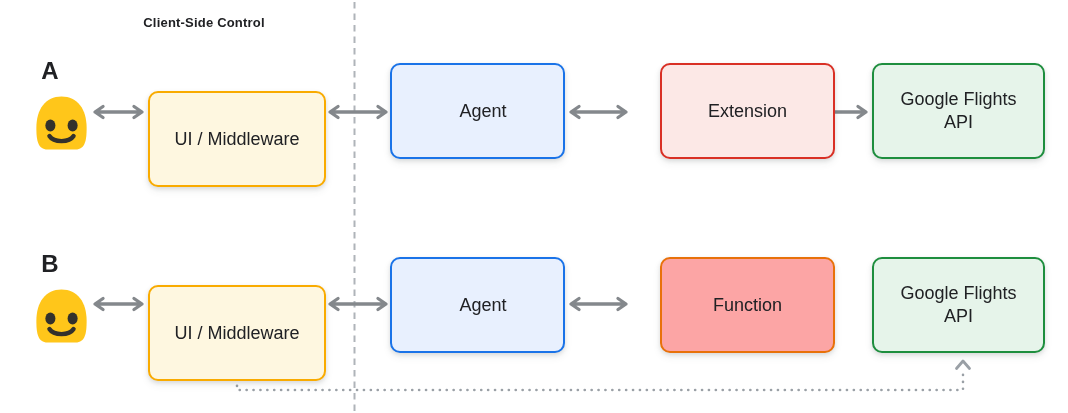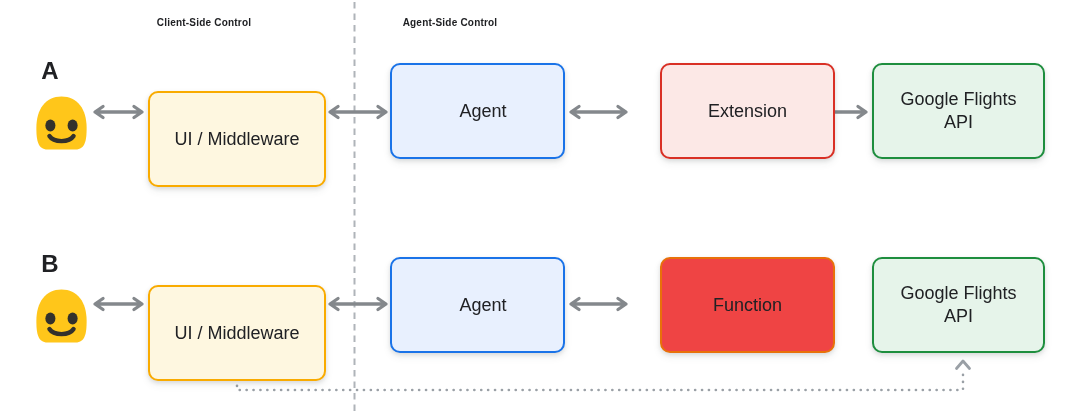--- a/index.html
+++ b/index.html
@@ -3,21 +3,21 @@
 <meta charset="utf-8">
 <style>
   html,body{margin:0;padding:0;background:#fff;}
   .canvas{
     position:relative;width:1068px;height:413px;background:#fff;overflow:hidden;
     font-family:"Liberation Sans",sans-serif;color:var(--pal-text,#202124);
   }
   .overlay{position:absolute;left:0;top:0;width:1068px;height:413px;}
   .zone-label{
     position:absolute;top:14px;height:18px;line-height:18px;text-align:center;
-    font-size:10px;font-weight:600;letter-spacing:.2px;color:var(--pal-text,#202124);
+    font-size:13px;font-weight:600;letter-spacing:.2px;color:var(--pal-text,#202124);
   }
   .zone-label.client{left:140px;width:128px;}
   .zone-label.agent{left:386px;width:128px;}
   .user-letter{
     position:absolute;width:40px;text-align:center;font-size:24px;font-weight:600;
     color:var(--pal-text,#202124);line-height:28px;
   }
   .user-letter.a{left:30px;top:57px;}
   .user-letter.b{left:30px;top:250px;}
   .emoji{position:absolute;width:63px;height:58px;}
@@ -64,21 +64,20 @@
     <path class="solid-arrow" d="M103 298.5 L95 304 L103 309.5 M97 304 L140 304 M134 298.5 L142 304 L134 309.5"></path>
     <path class="solid-arrow" d="M338 298.5 L330 304 L338 309.5 M332 304 L384 304 M378 298.5 L386 304 L378 309.5"></path>
     <path class="solid-arrow" d="M579 298.5 L571 304 L579 309.5 M573 304 L624 304 M618 298.5 L626 304 L618 309.5"></path>
 
     <path class="dotted-path" d="M237 372 L237 390 L963 390 L963 372"></path>
     <path class="dotted-chevron" d="M230.5 368.5 L237 361 L243.5 368.5"></path>
     <path class="dotted-chevron" d="M956.5 368.5 L963 361 L969.5 368.5"></path>
   </svg>
 
   <div class="zone-label client">Client-Side Control</div>
-  <div class="zone-label agent">Agent-Side Control</div>
 
   <div class="user-letter a">A</div>
   <svg class="emoji a" viewBox="0 0 64 60">
     <path class="emoji-body" d="M32 2.5 C15.5 2.5 6 15.5 6 35 C6 48 7.5 57.5 17.5 57.5 L46.5 57.5 C56.5 57.5 58 48 58 35 C58 15.5 48.5 2.5 32 2.5 Z"></path>
     <ellipse class="emoji-eye" cx="20.5" cy="32.5" rx="5.2" ry="6.2"></ellipse>
     <ellipse class="emoji-eye" cx="43.5" cy="32.5" rx="5.2" ry="6.2"></ellipse>
     <path class="emoji-mouth" d="M19.5 43.5 C24 50.5 40 50.5 44.5 43.5"></path>
   </svg>
 
   <div class="box row-a col-1" style="border-color: rgb(249, 171, 0); background-color: rgb(254, 247, 224);">
@@ -101,20 +100,20 @@
     <ellipse class="emoji-eye" cx="43.5" cy="32.5" rx="5.2" ry="6.2"></ellipse>
     <path class="emoji-mouth" d="M19.5 43.5 C24 50.5 40 50.5 44.5 43.5"></path>
   </svg>
 
   <div class="box row-b col-1" style="border-color: rgb(249, 171, 0); background-color: rgb(254, 247, 224);">
     <span class="box-label">UI / Middleware</span>
   </div>
   <div class="box row-b col-2" style="border-color: rgb(26, 115, 232); background-color: rgb(232, 240, 254);">
     <span class="box-label">Agent</span>
   </div>
-  <div class="box row-b col-3" style="border-color: rgb(232, 113, 10); background-color: #ef4444;">
+  <div class="box row-b col-3" style="border-color: rgb(232, 113, 10); background-color: #fca5a5;">
     <span class="box-label">Function</span>
   </div>
   <div class="box row-b col-4" style="border-color: rgb(30, 142, 62); background-color: rgb(230, 244, 234);">
     <span class="box-label">Google Flights API</span>
   </div>
 
 </div>
 
 </body></html>

